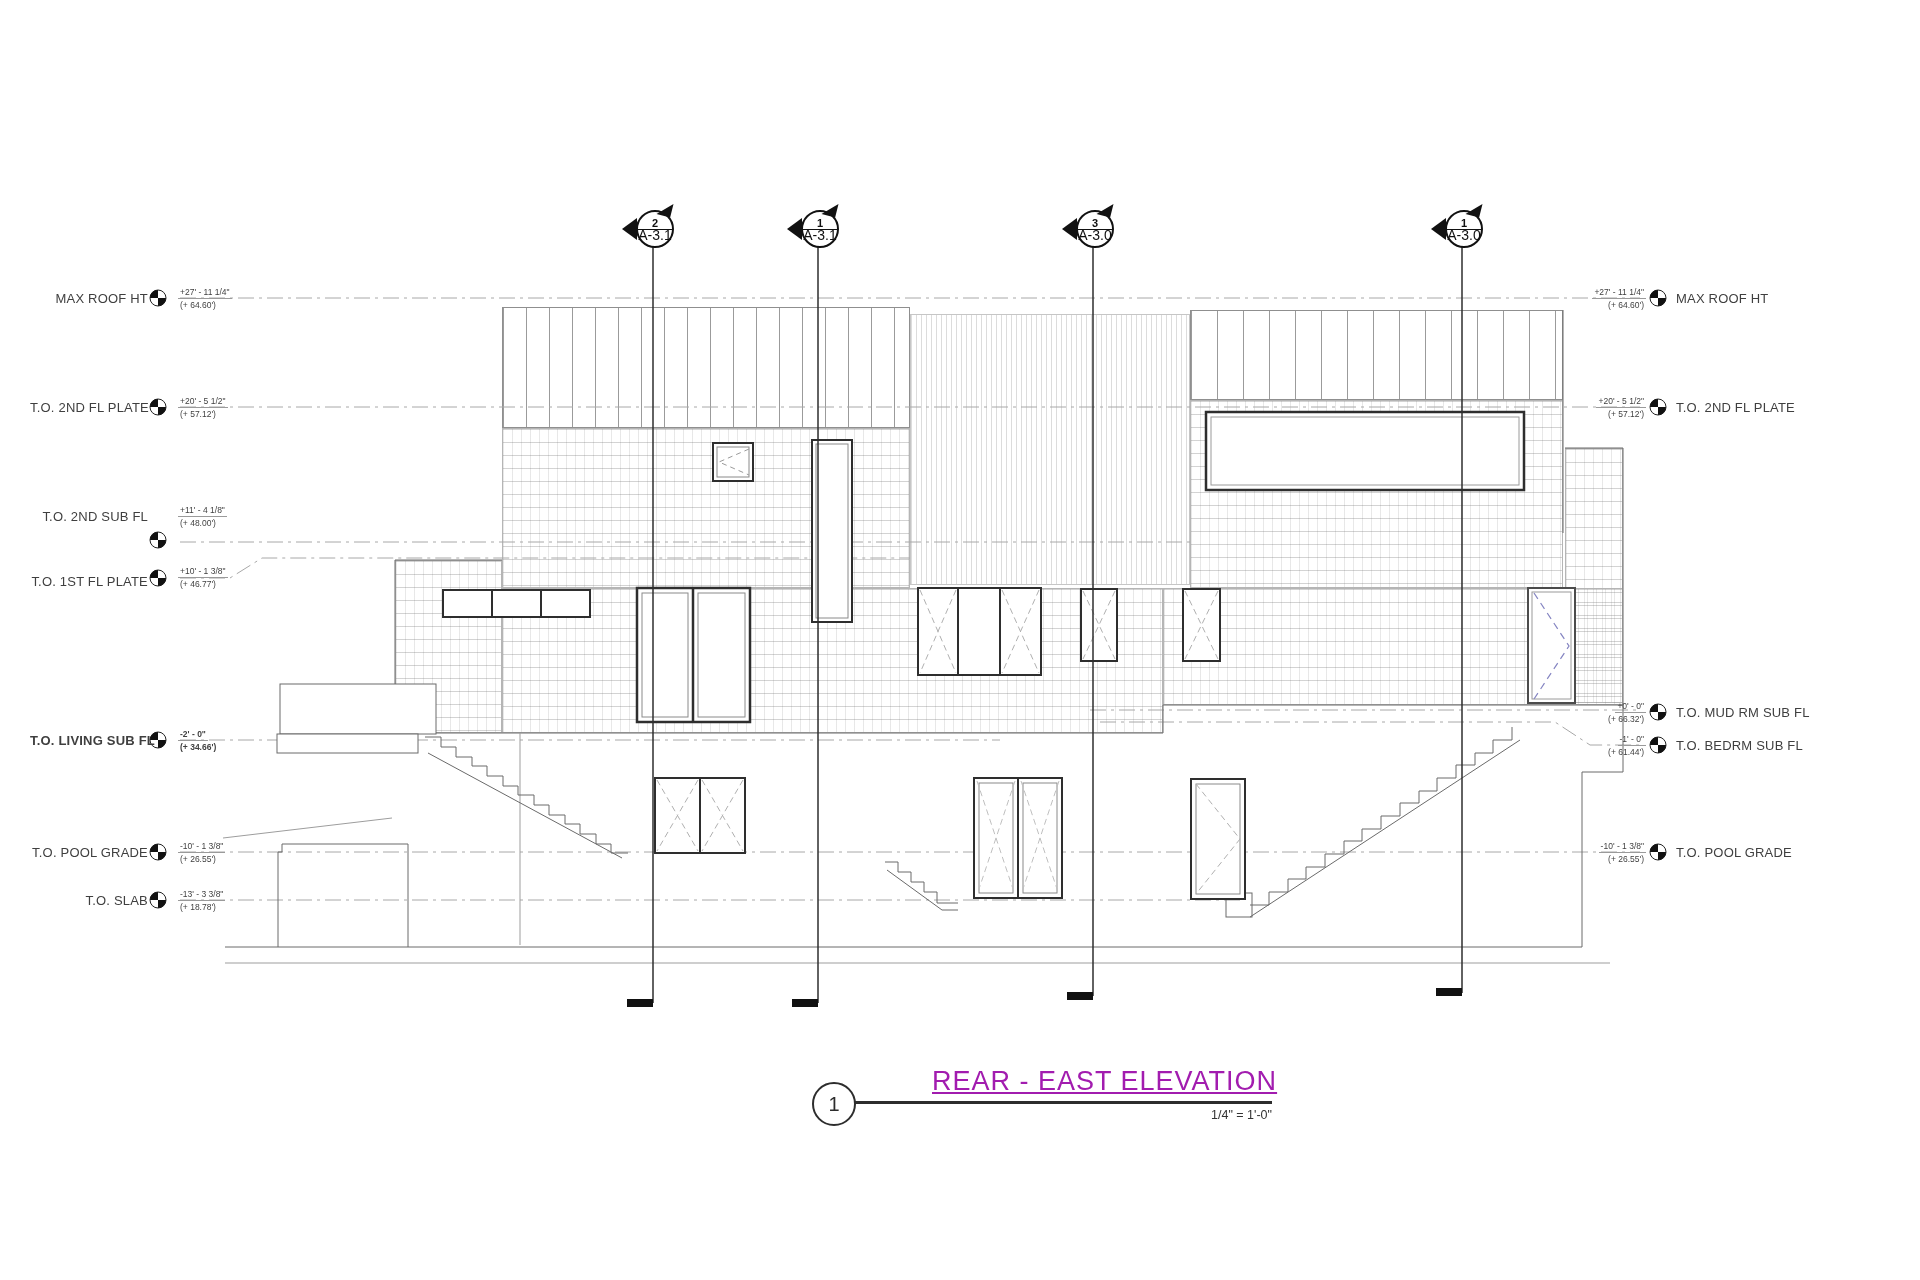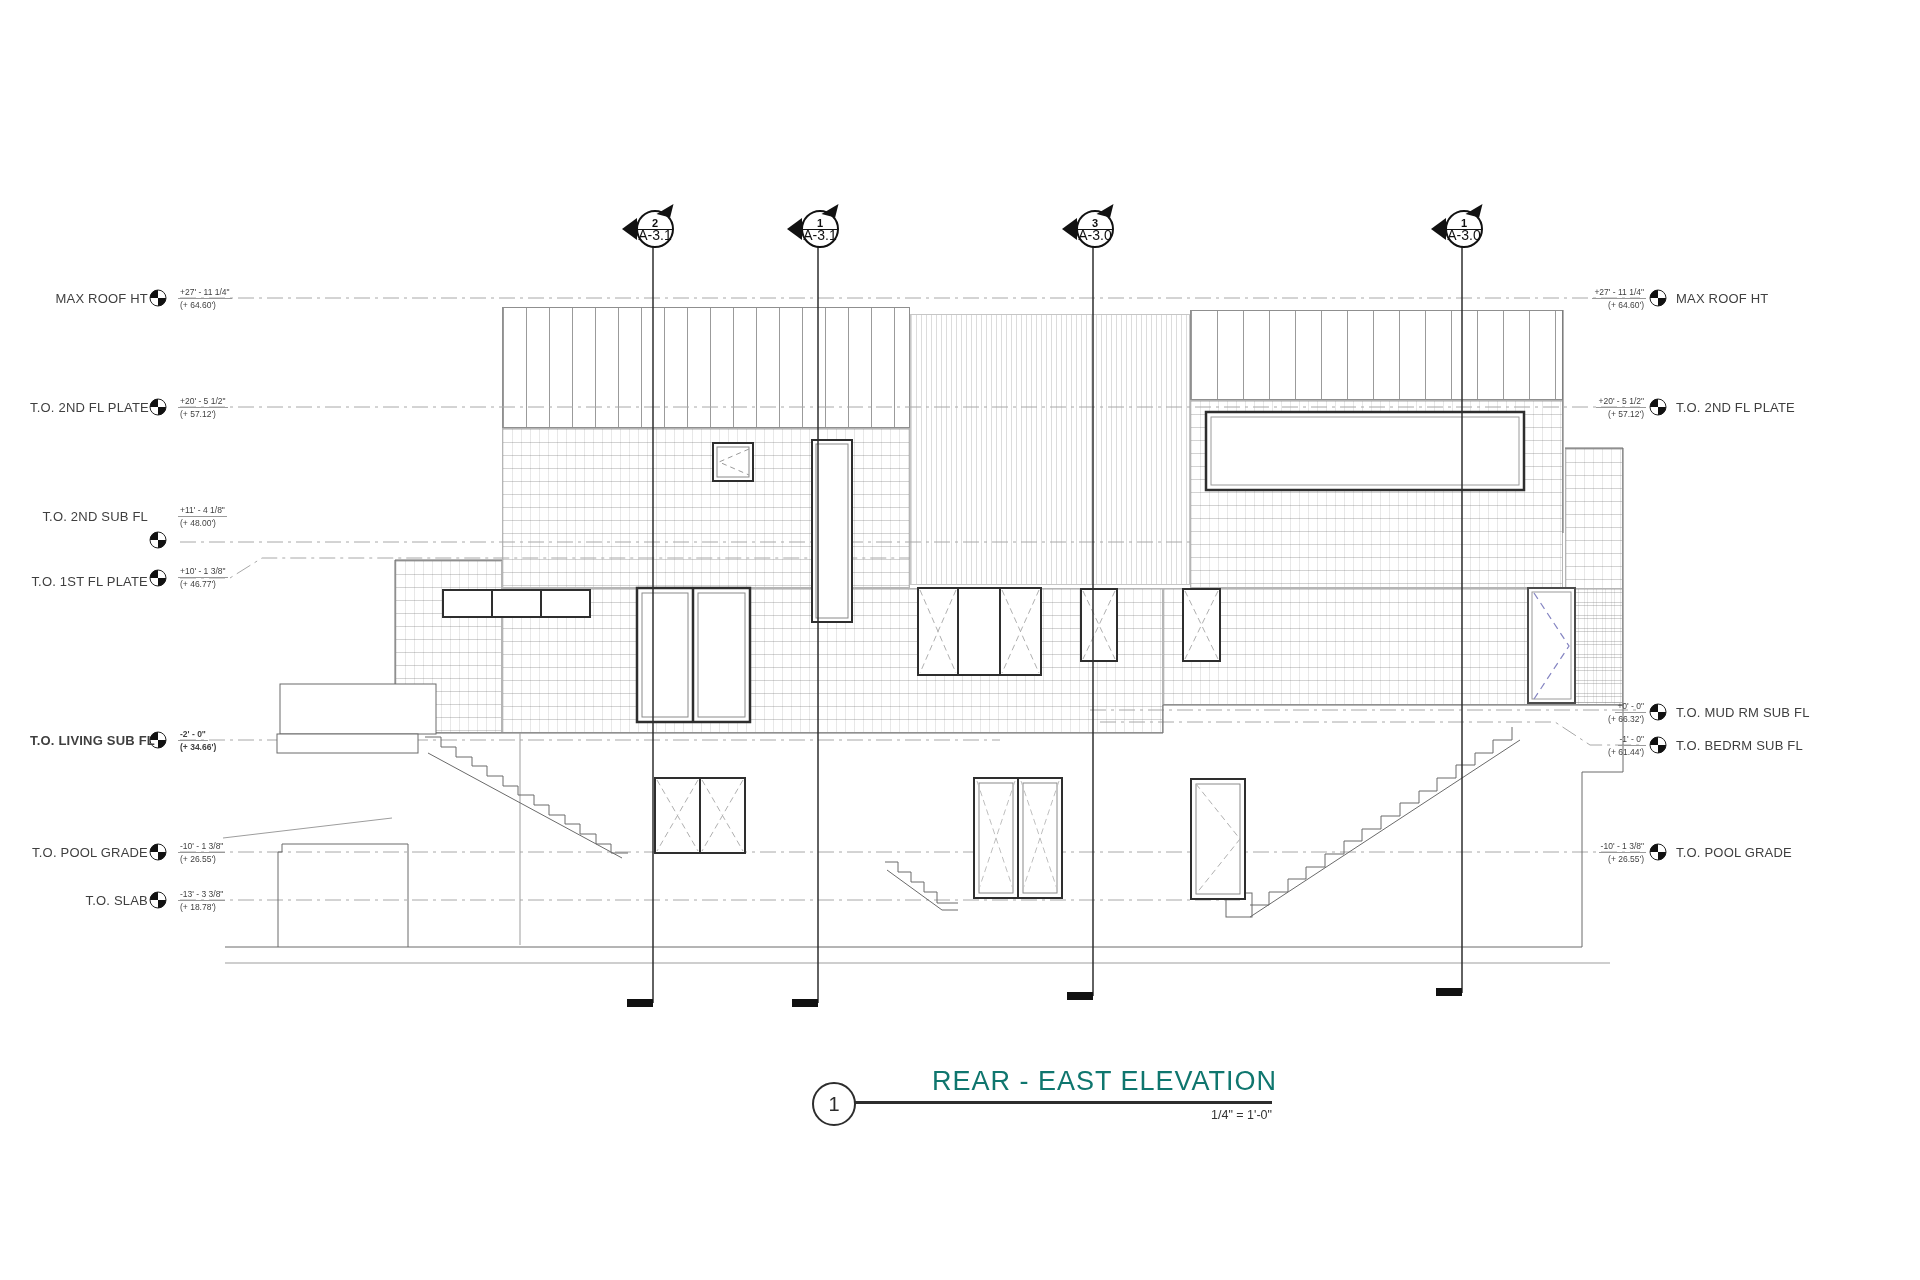--- a/index.html
+++ b/index.html
@@ -61,21 +61,21 @@
   .lvl-right .nm{width:170px;text-align:left;}
   
   .title-circle{
     position:absolute;left:812px;top:1082px;width:40px;height:40px;border-radius:50%;
     border:2.5px solid #2d2d2d;background:#fff;display:flex;align-items:center;justify-content:center;
     font-size:20px;color:#2d2d2d;z-index:6;
   }
   .title-line{position:absolute;left:852px;top:1101px;width:420px;height:3px;background:#2d2d2d;z-index:5;}
   .title-text{
     position:absolute;left:932px;top:1066px;width:340px;text-align:right;
-    font-size:27px;letter-spacing:1px;color:#0f766e;z-index:6;white-space:nowrap;
+    font-size:27px;letter-spacing:1px;color:#a21caf;z-index:6;white-space:nowrap;text-decoration:underline;
   }
   .title-scale{position:absolute;left:1072px;top:1108px;width:200px;text-align:right;font-size:12.5px;color:#333;z-index:6;}
   svg.overlay{position:absolute;left:0;top:0;z-index:4;}
   .texlayer{position:absolute;left:0;top:0;width:1920px;height:1280px;z-index:2;}
 </style>
 </head>
 <body>
 
 <div class="sheet">
 

